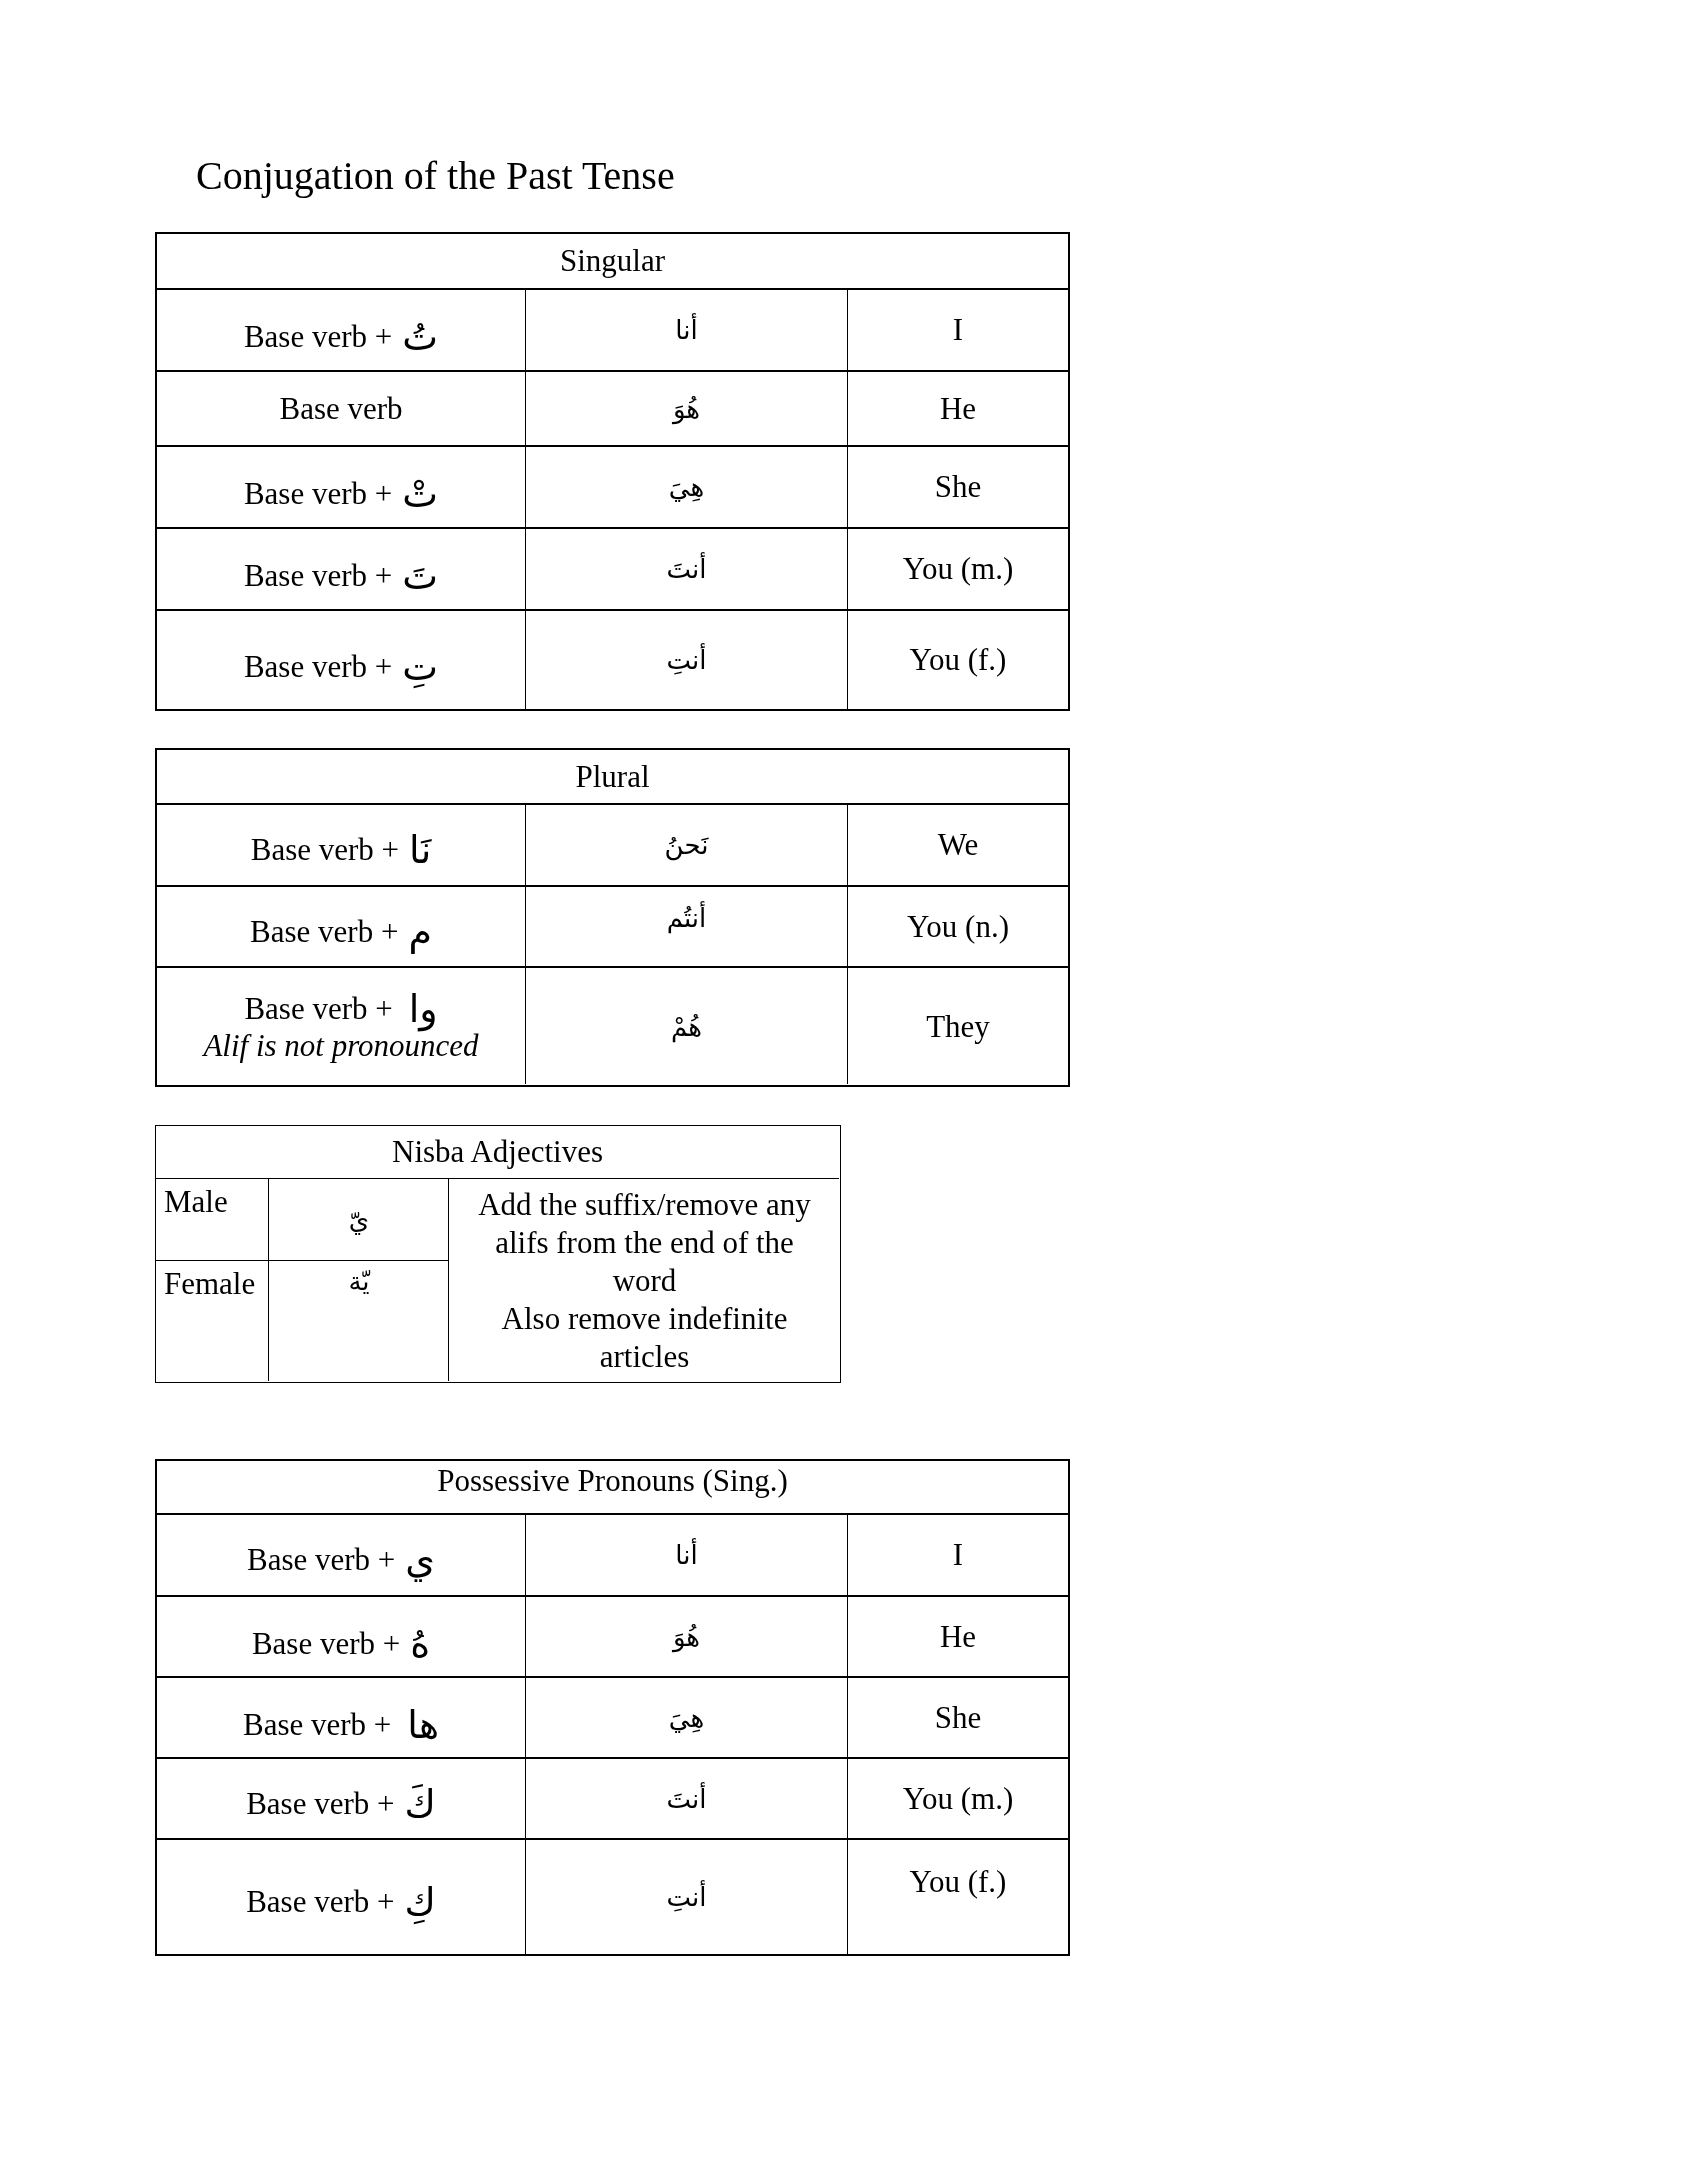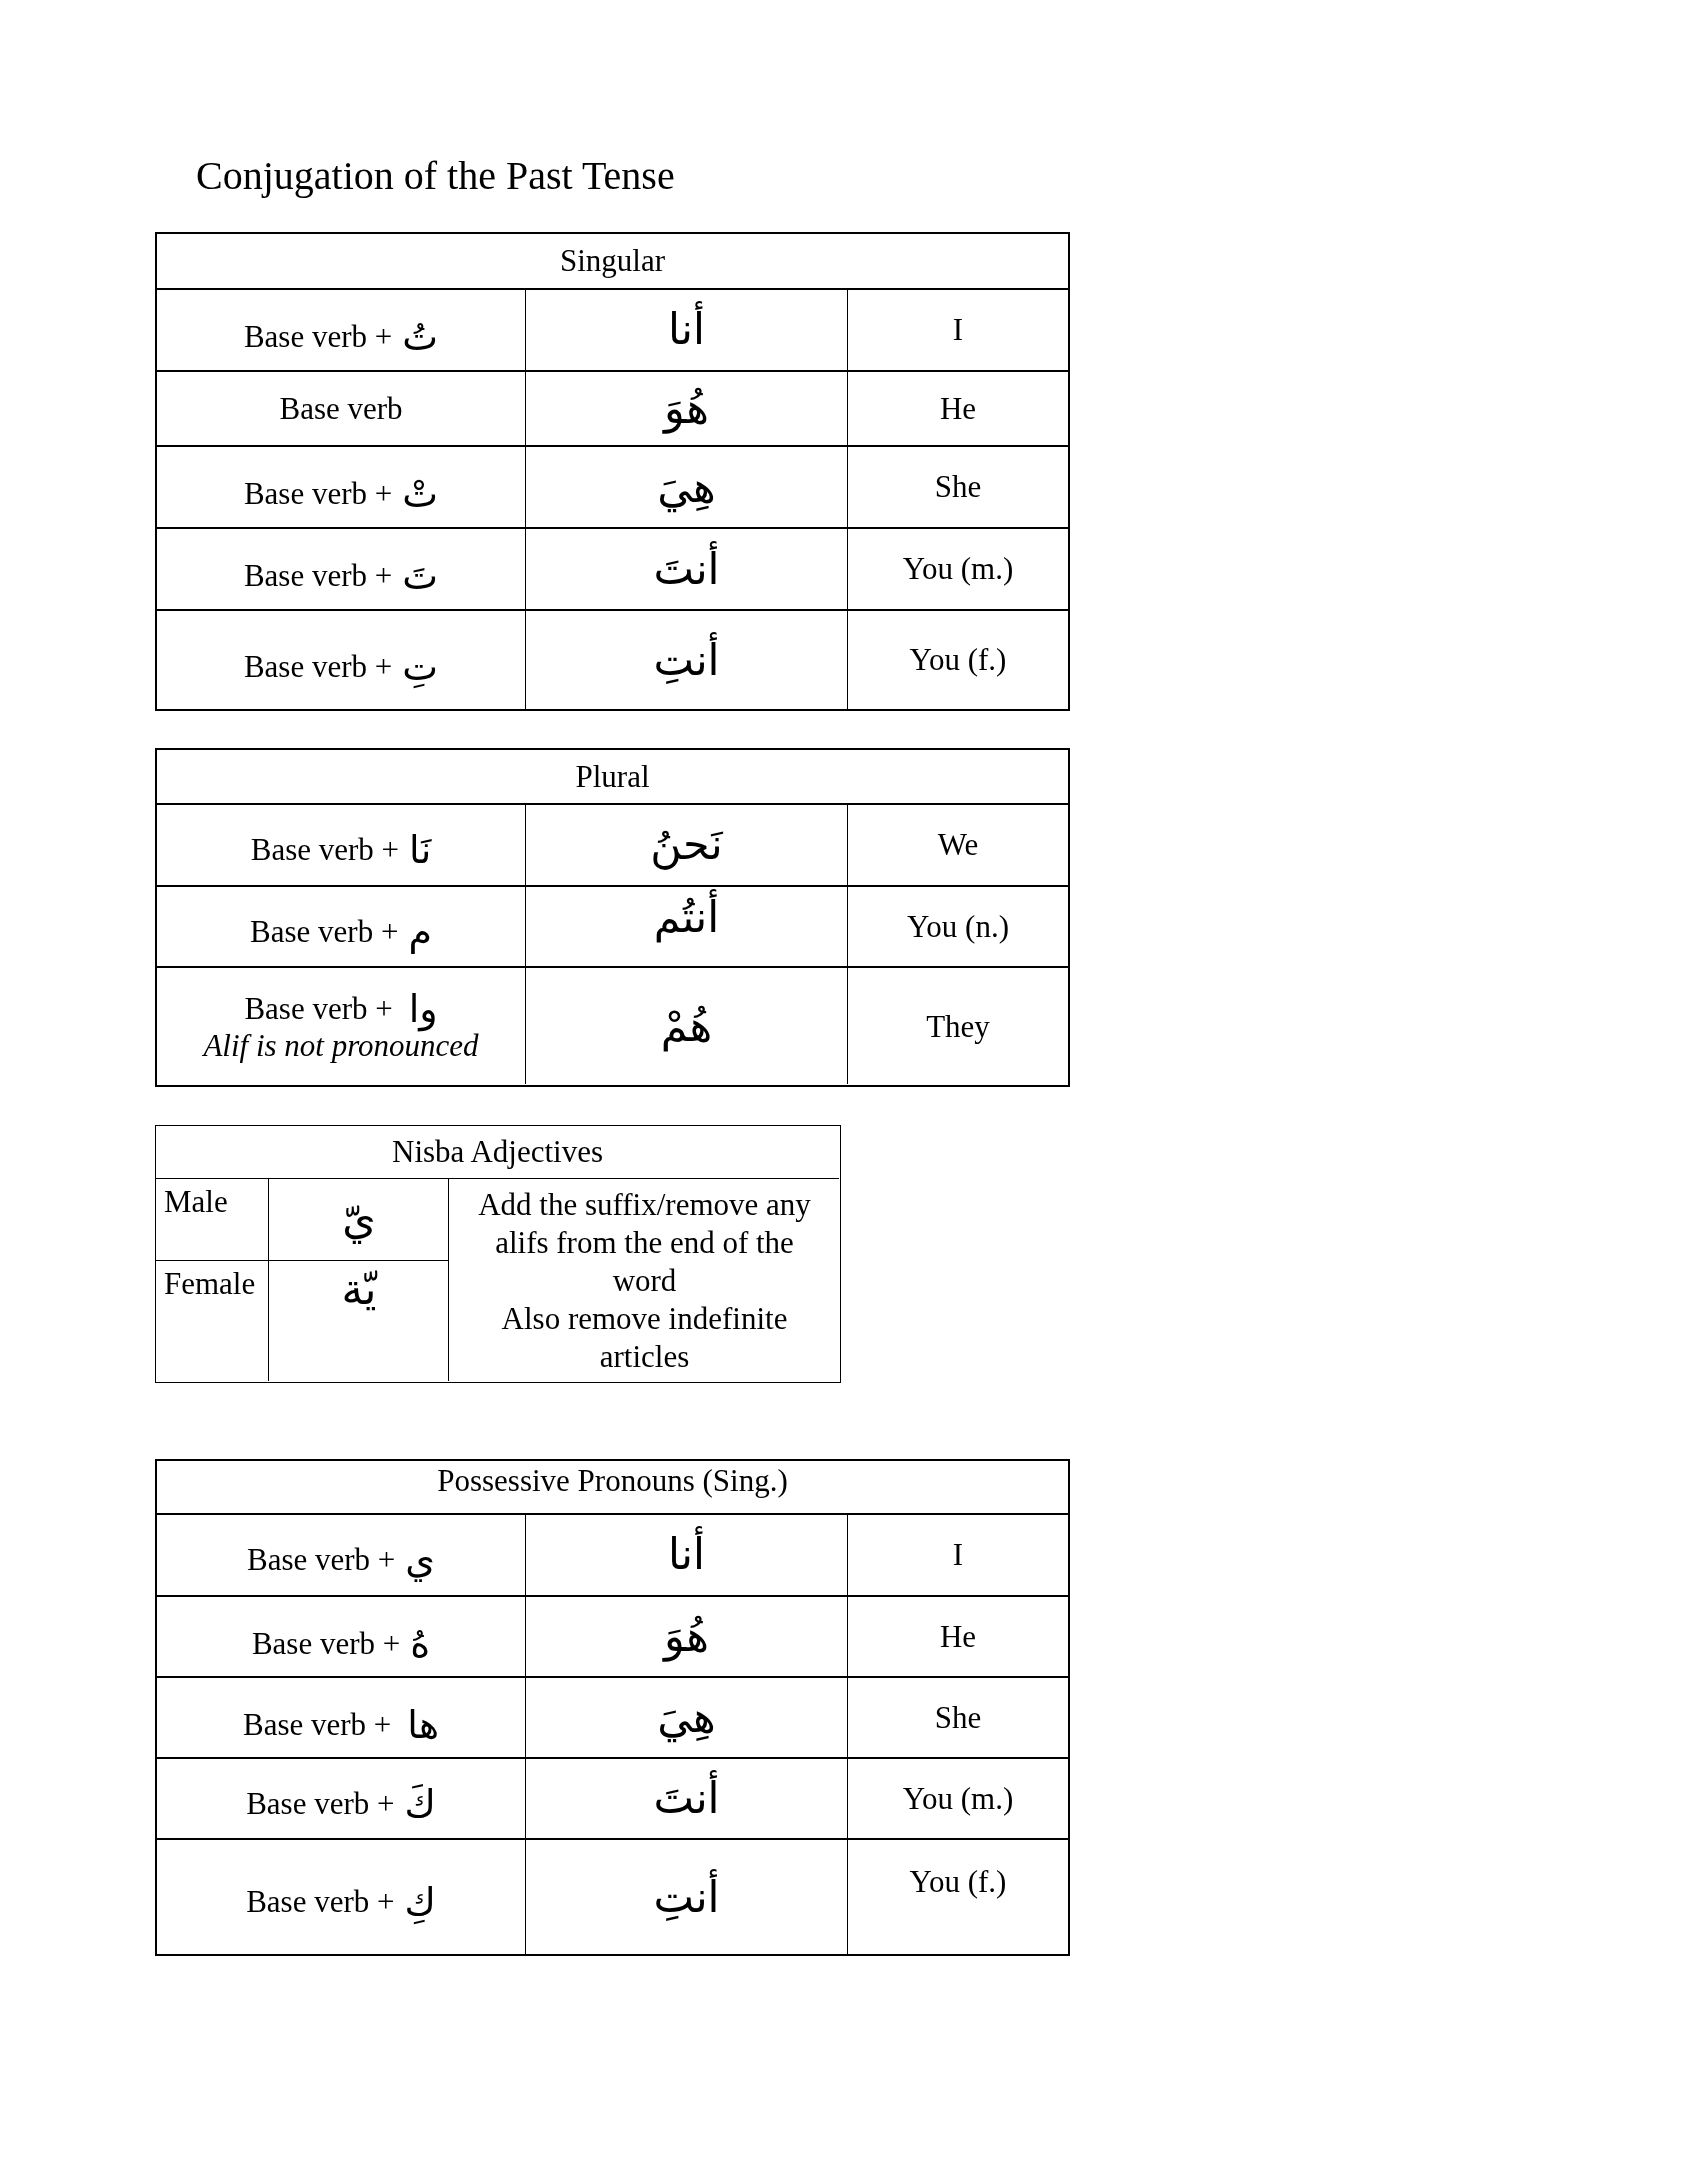--- a/index.html
+++ b/index.html
@@ -4,21 +4,21 @@
 <style>
   html, body { margin:0; padding:0; background:#ffffff; }
   body { width:1683px; height:2178px; position:relative; overflow:hidden; font-family:"Liberation Serif", serif; color:#000; }
   .title { position:absolute; left:156px; top:156px; font-size:40px; line-height:40px; white-space:nowrap;margin-left:40px; }
   .tbl { position:absolute; border:2px solid #000000; box-sizing:border-box; }
   .cell { position:absolute; box-sizing:border-box; display:flex; align-items:center; justify-content:center; text-align:center; }
   .hline { position:absolute; height:0; border-top:2px solid #000; }
   .vline { position:absolute; width:0; border-left:1.5px solid #000; }
   .hdr { font-size:31px; }
   .en { font-size:31px; white-space:nowrap; }
-  .ar { font-family:"DejaVu Sans", sans-serif; font-size:43px; direction:rtl; unicode-bidi:isolate; line-height:1; }
+  .ar { font-family:"DejaVu Sans", sans-serif; font-size:26px; direction:rtl; unicode-bidi:isolate; line-height:1; }
   .arsm { font-family:"DejaVu Sans", sans-serif; font-size:38px; direction:rtl; unicode-bidi:isolate; margin-left:10px; line-height:1; }
   .formula { display:flex; align-items:center; justify-content:center; }
   .note { font-style:italic; font-size:31px; white-space:nowrap; }
   .nisba { border-width:1.5px; }
   .nisba .hdr, .nisba .lbl, .nisba .desc { font-family:"Liberation Serif", serif; font-size:31px; }
   .lbl { justify-content:flex-start; align-items:flex-start; padding-left:8px; padding-top:4px; }
   .desc { line-height:38px; padding:20px 8px; }
 </style>
 </head>
 <body>

